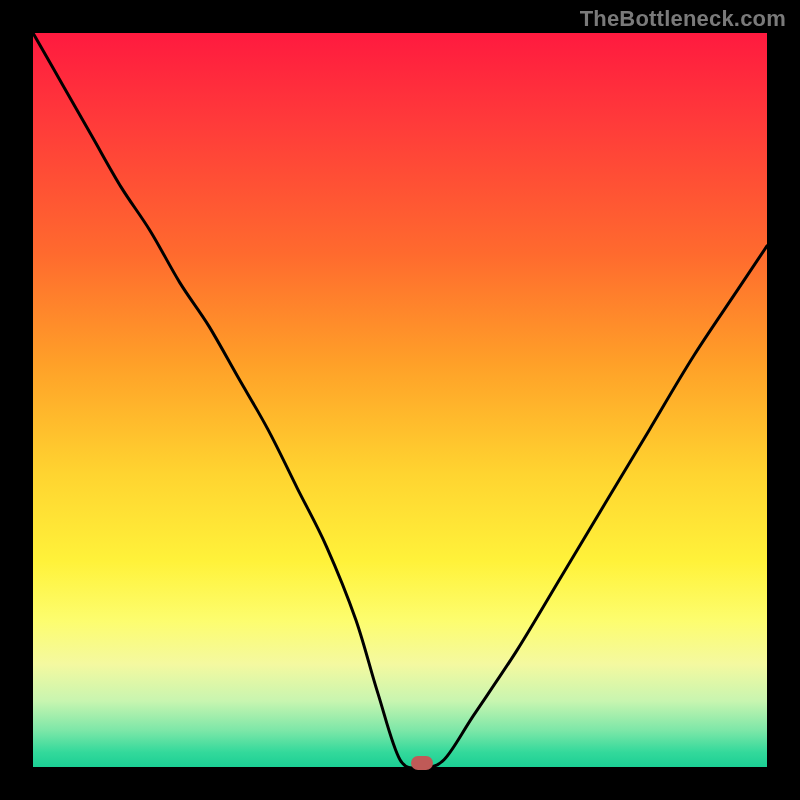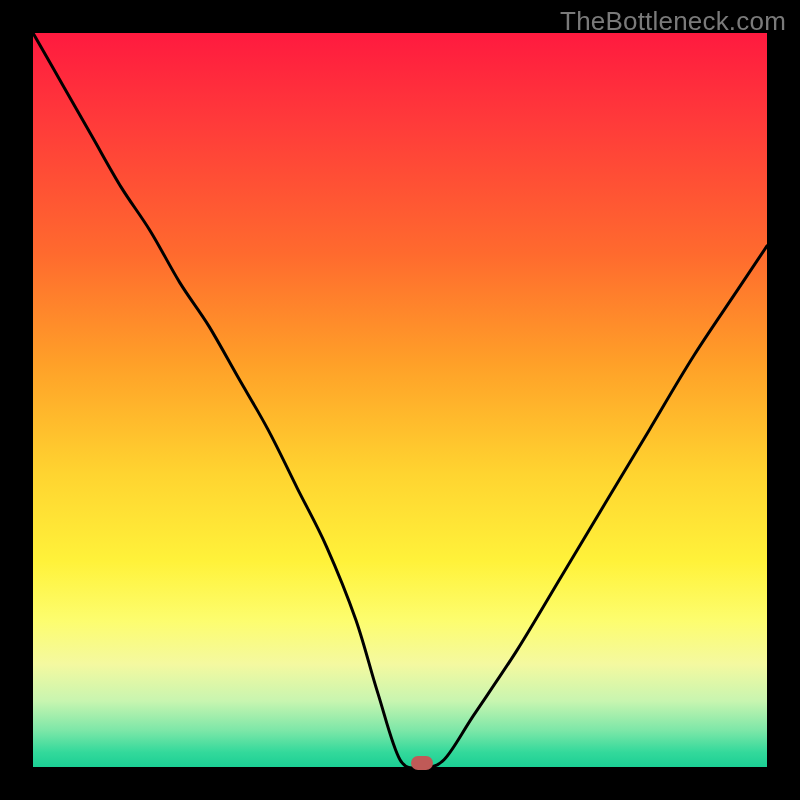--- a/index.html
+++ b/index.html
@@ -46,23 +46,23 @@
     height: 14px;
     border-radius: 7px;
     background: #c05a57;
     transform: translate(-50%, -50%);
   }
   .watermark {
     position: absolute;
     top: 6px;
     right: 14px;
     color: #7a7a7a;
-    font-size: 26px;
+    font-size: 22px;
     letter-spacing: 0.2px;
-    font-weight: 400;
+    font-weight: 700;
     user-select: none;
   }
   svg.curve {
     position: absolute;
     left: 0;
     top: 0;
     width: 734px;
     height: 734px;
     overflow: visible;
   }

